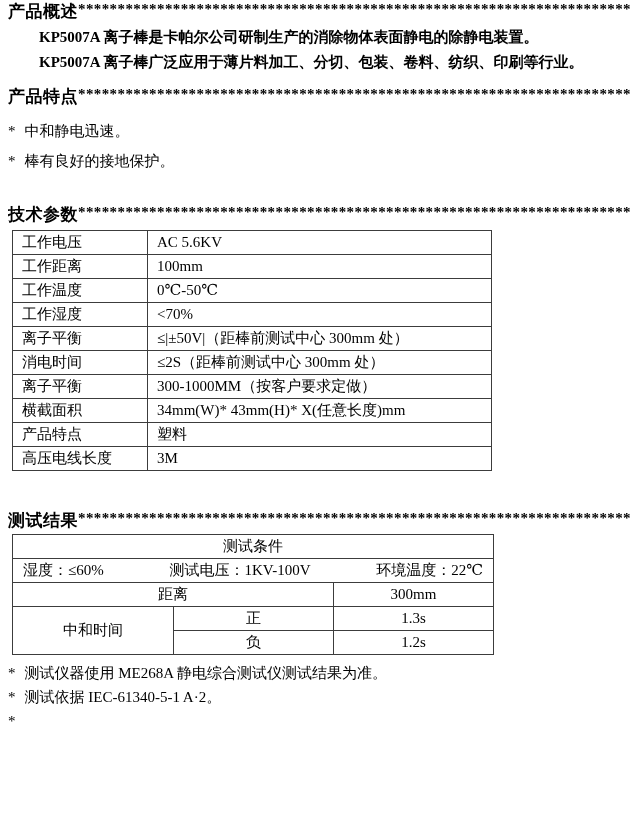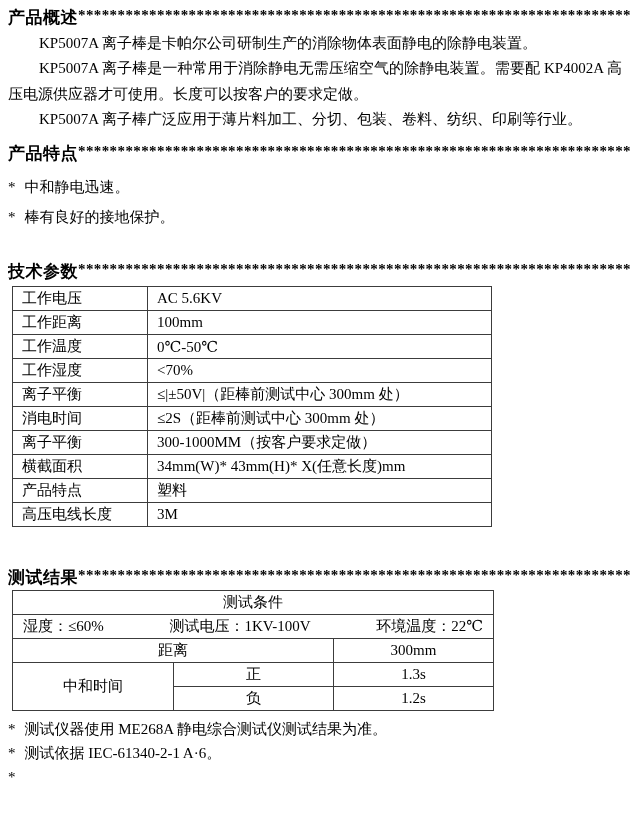--- a/index.html
+++ b/index.html
@@ -13,36 +13,37 @@
   }
   .page { width:632px; height:818px; position:relative; }
 
   
   .heading {
     display:flex; align-items:center;
     white-space:nowrap; overflow:hidden;
     margin:0 2px 0 8px;
     height:22px;
   }
-  .h-top { padding-top:6px; }
+  .h-top { }
   .hlabel {
     font-weight:bold; font-size:17px; letter-spacing:0.5px;
     flex:0 0 auto;
   }
   .stars {
     font-weight:bold; font-size:15px; letter-spacing:0.4px;
     position:relative; top:-2px;
     overflow:hidden; flex:1 1 auto;
   }
 
   .para {
     margin:0 10px 0 8px;
     line-height:25.3px;
     text-indent:31px;
     text-align:justify;
+    font-weight:bold;
   }
   .para-first { margin-top:3px; }
 
   .feature-list { margin:8px 0 0 8px; }
   .feature { height:30px; line-height:30px; }
   .bullet { display:inline-block; margin-right:9px; }
 
   .mt-features-heading { margin-top:10px; }
   .mt-specs-heading    { margin-top:28px; }
   .mt-test-heading     { margin-top:39px; }
@@ -71,21 +72,20 @@
 </head>
 <body>
 
 <div class="page">
 
   <div class="heading h-top">
     <span class="hlabel">产品概述</span>
     <span class="stars">******************************************************************************</span>
   </div>
   <p class="para para-first">KP5007A 离子棒是卡帕尔公司研制生产的消除物体表面静电的除静电装置。</p>
-  <p class="para">KP5007A 离子棒是一种常用于消除静电无需压缩空气的除静电装置。需要配 KP4002A 高压电源供应器才可使用。长度可以按客户的要求定做。</p>
   <p class="para">KP5007A 离子棒广泛应用于薄片料加工、分切、包装、卷料、纺织、印刷等行业。</p>
 
   <div class="heading mt-features-heading">
     <span class="hlabel">产品特点</span>
     <span class="stars">******************************************************************************</span>
   </div>
   <div class="feature-list">
     <div class="feature">
       <span class="bullet">*</span><span>中和静电迅速。</span>
     </div>
@@ -184,20 +184,20 @@
         <td>1.2s</td>
       </tr>
     </tbody>
   </table>
 
   <div class="notes">
     <div class="note">
       <span class="bullet">*</span><span>测试仪器使用 ME268A 静电综合测试仪测试结果为准。</span>
     </div>
     <div class="note">
-      <span class="bullet">*</span><span>测试依据 IEC-61340-2-1 A·6。</span>
+      <span class="bullet">*</span><span>测试依据 IEC-61340-5-1 A·2。</span>
     </div>
     <div class="note">
       <span class="bullet">*</span>
     </div>
   </div>
 
 </div>
 
 </body></html>

